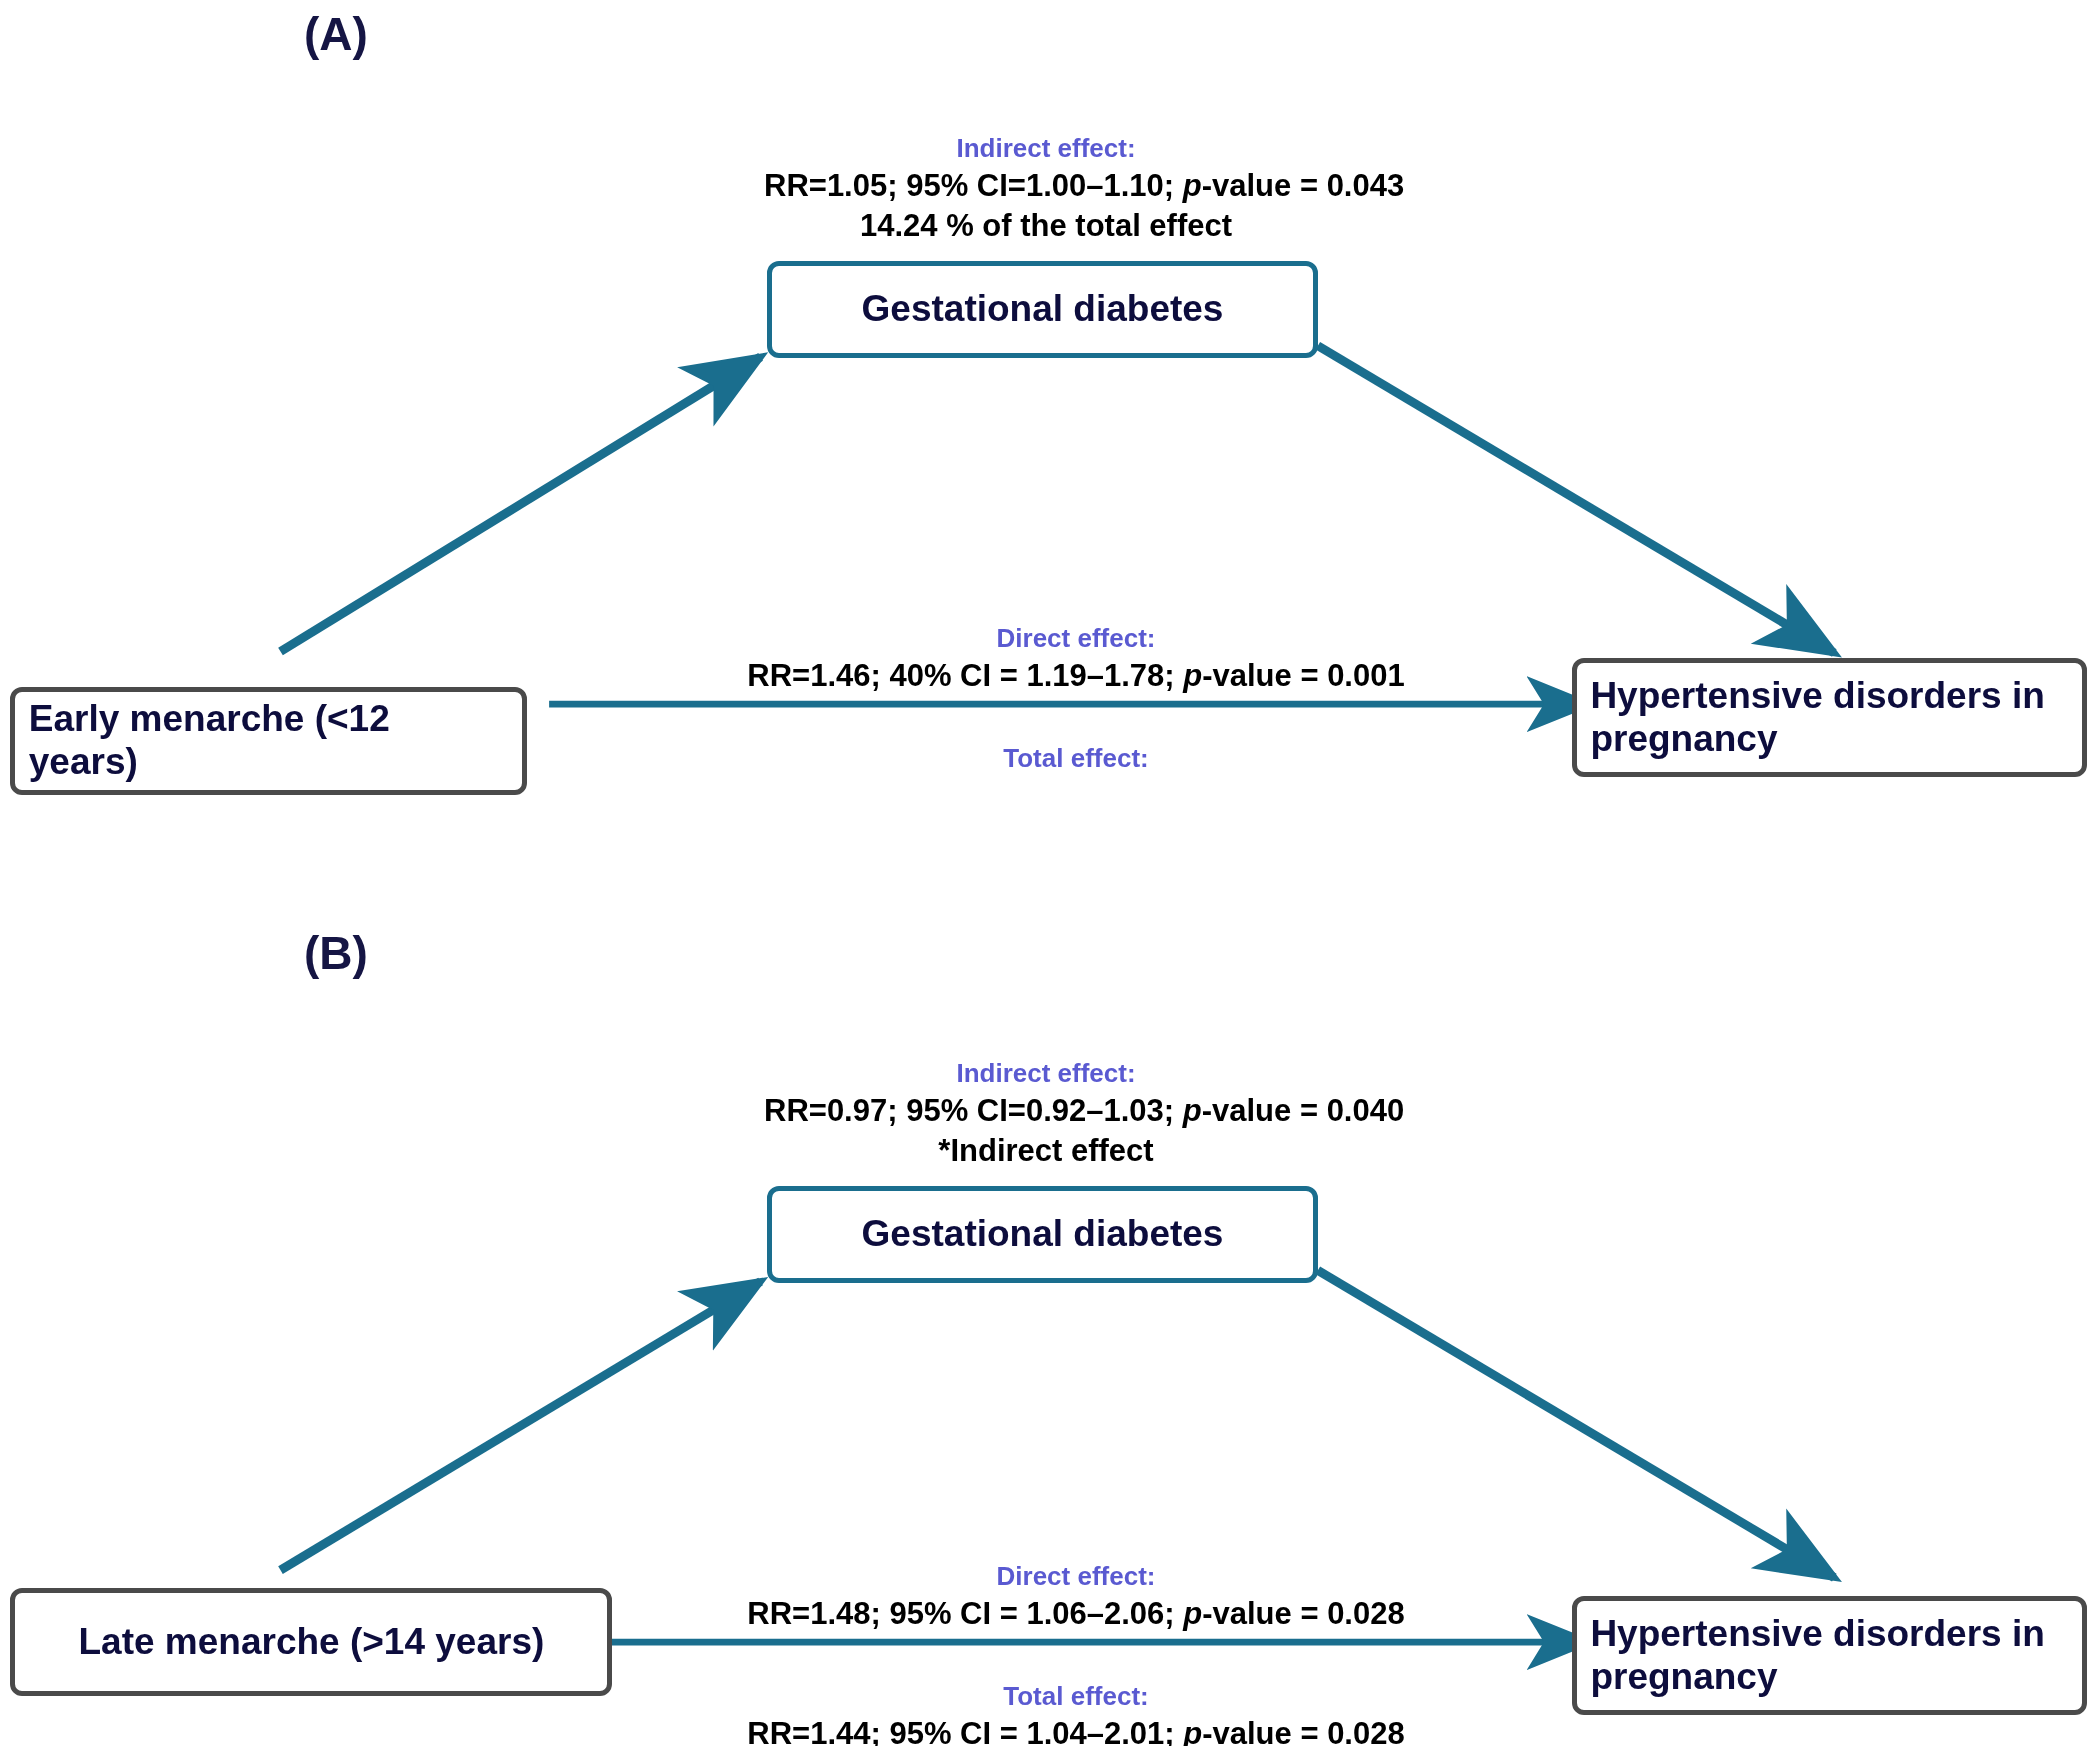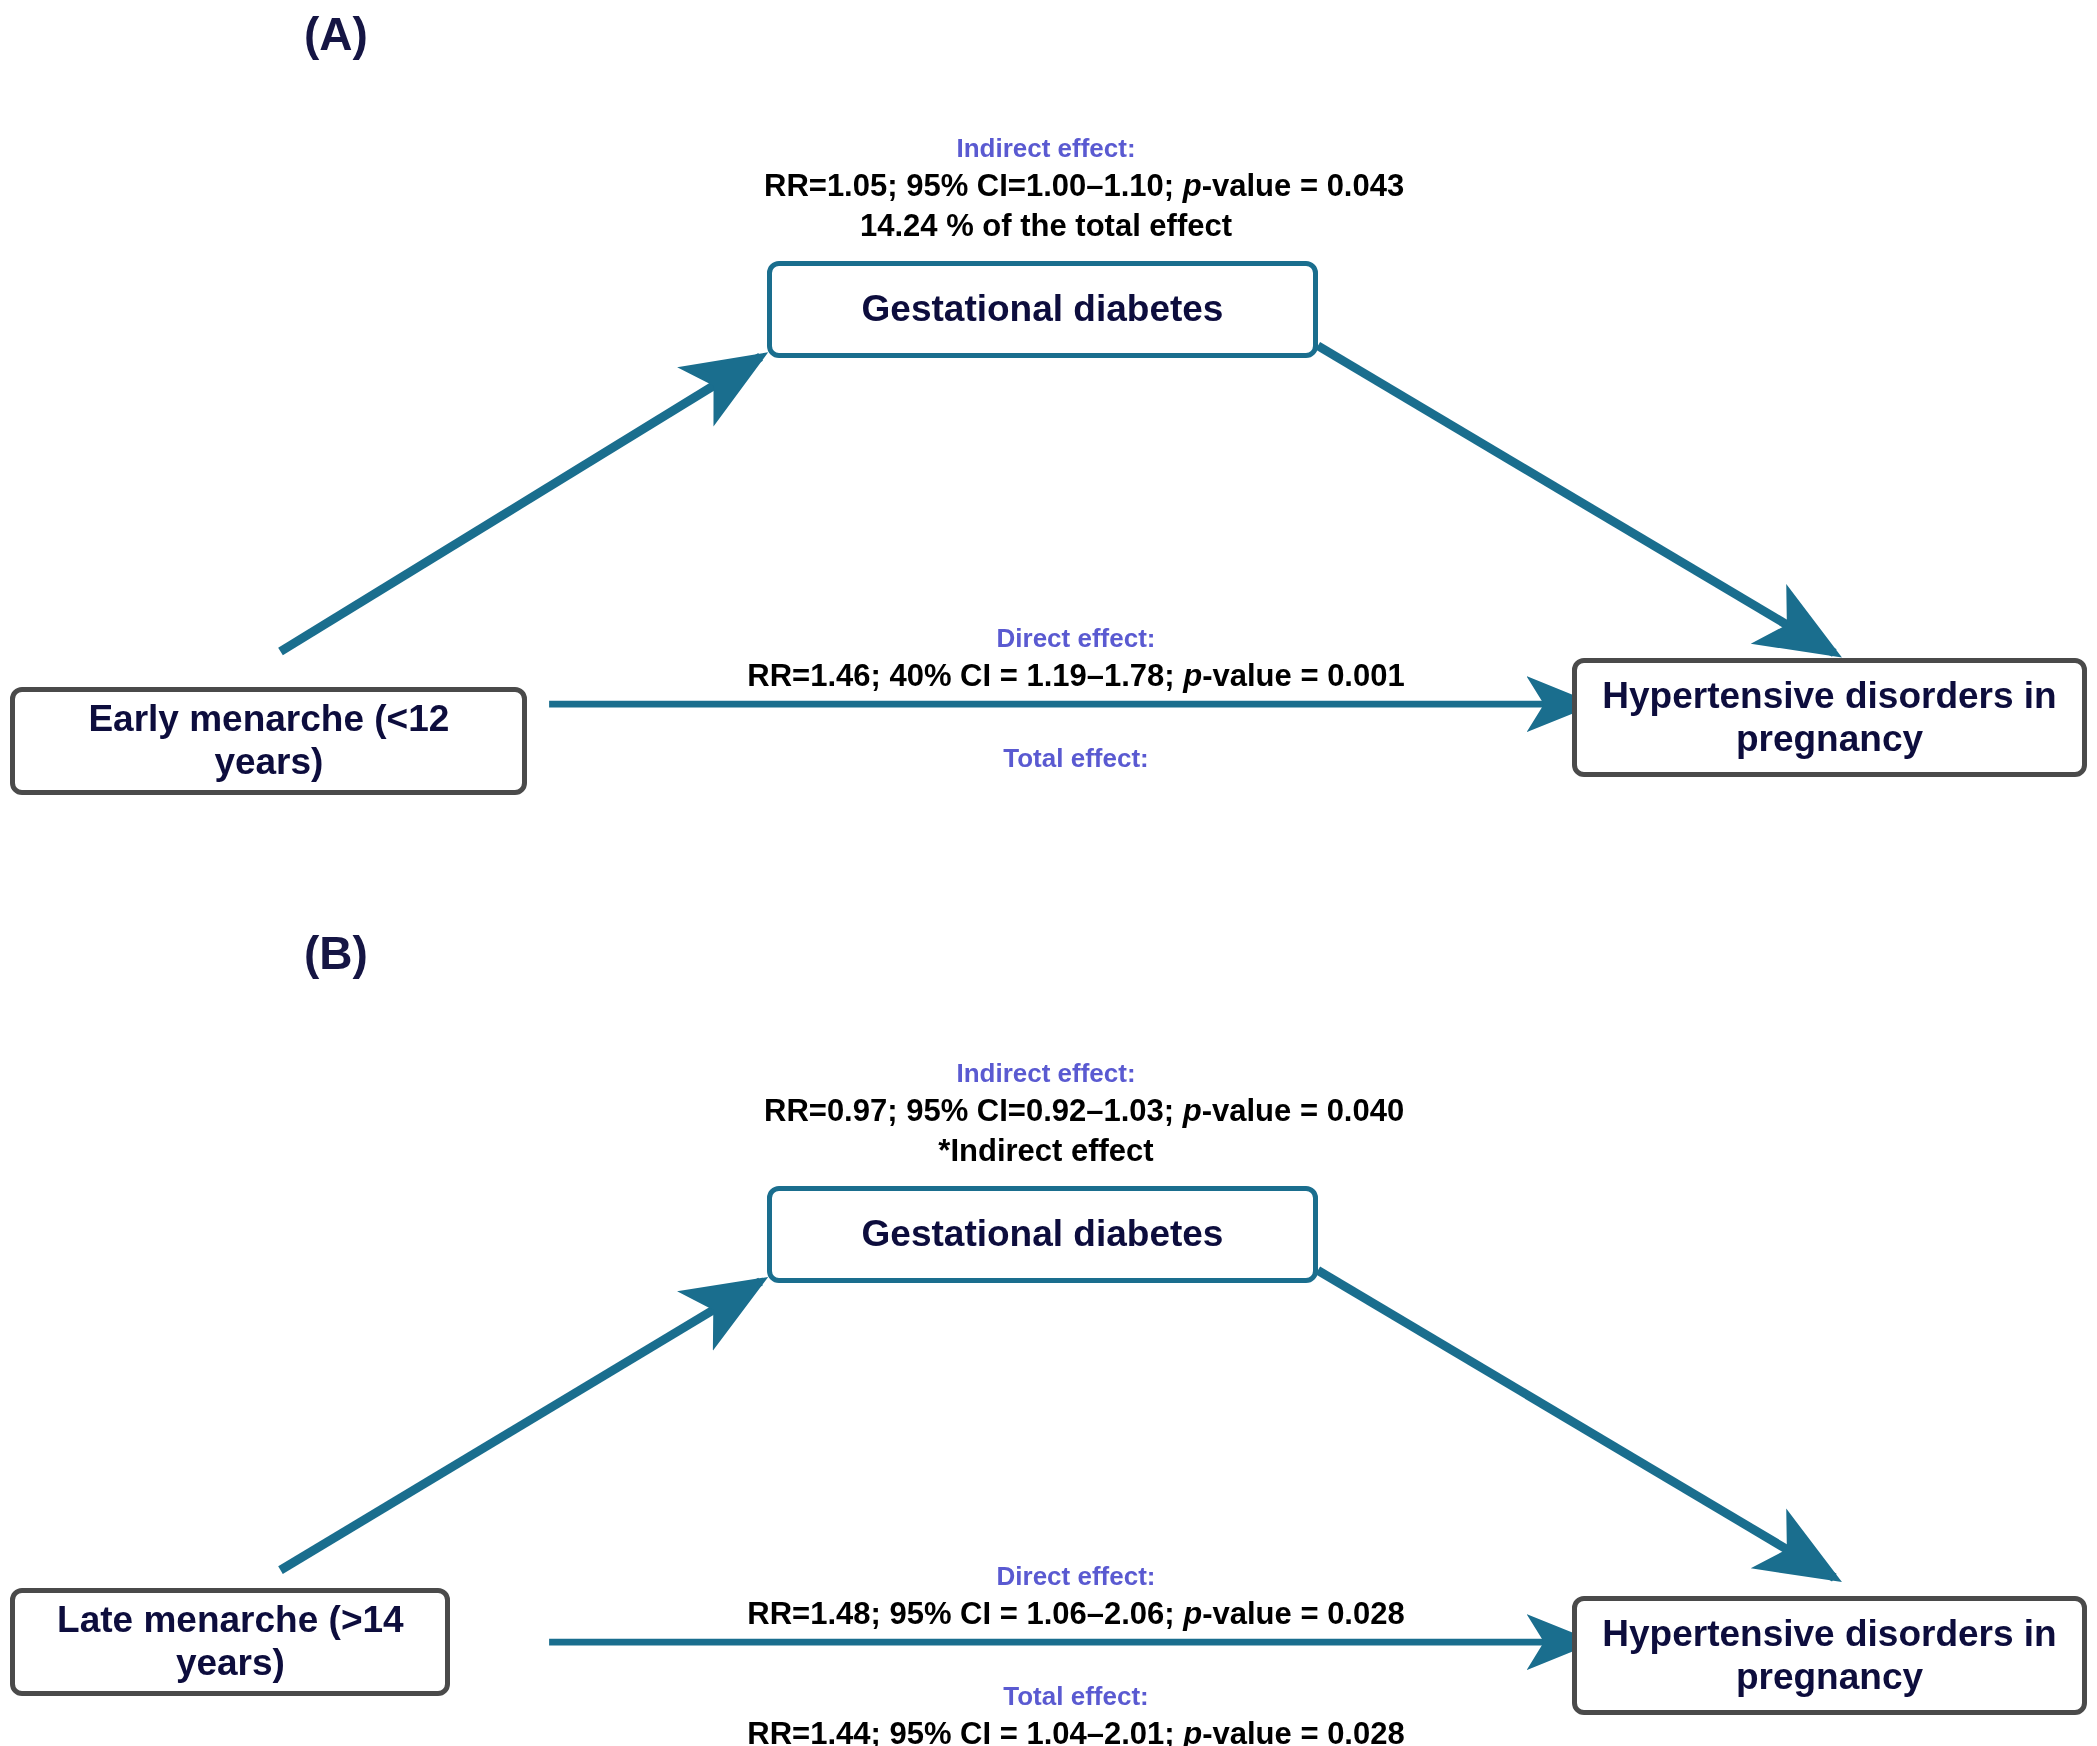--- a/index.html
+++ b/index.html
@@ -32,21 +32,20 @@
 
   
   .node {
     position: absolute;
     box-sizing: border-box;
     background: #ffffff;
     border-radius: 12px;
     display: flex;
     align-items: center;
     justify-content: center;
-    text-align: center;
     color: #0d0d3d;
     font-weight: bold;
     font-size: 37px;
     line-height: 1.16;
     padding: 4.5px 13.4px;
   }
   .node-gray {
     border: 5.2px solid #4a4a4a;
   }
   .node-teal {
@@ -147,21 +146,21 @@
   <div class="effect" style="left:764px; top:1057px; width:564px;">
     <div class="effect-title">Indirect effect:</div>
     <div class="effect-stat"><span>RR=0.97; 95% CI=0.92–1.03; </span><span class="ital">p</span><span>-value = 0.040</span></div>
     <div class="effect-stat">*Indirect effect</div>
   </div>
 
   <div class="node node-teal" style="left:767px; top:1186px; width:551px; height:97px;">
     <span>Gestational diabetes</span>
   </div>
 
-  <div class="node node-gray" style="left:10.4px; top:1588px; width:440px; height:108px;">
+  <div class="node node-gray" style="left:10.4px; top:1588px; width:602px; height:108px;">
     <span>Late menarche (&gt;14 years)</span>
   </div>
 
   <div class="node node-gray" style="left:1572px; top:1596px; width:515px; height:119px;">
     <span>Hypertensive disorders in pregnancy</span>
   </div>
 
   <div class="effect" style="left:742px; top:1560px; width:668px;">
     <div class="effect-title">Direct effect:</div>
     <div class="effect-stat"><span>RR=1.48; 95% CI = 1.06–2.06; </span><span class="ital">p</span><span>-value = 0.028</span></div>

